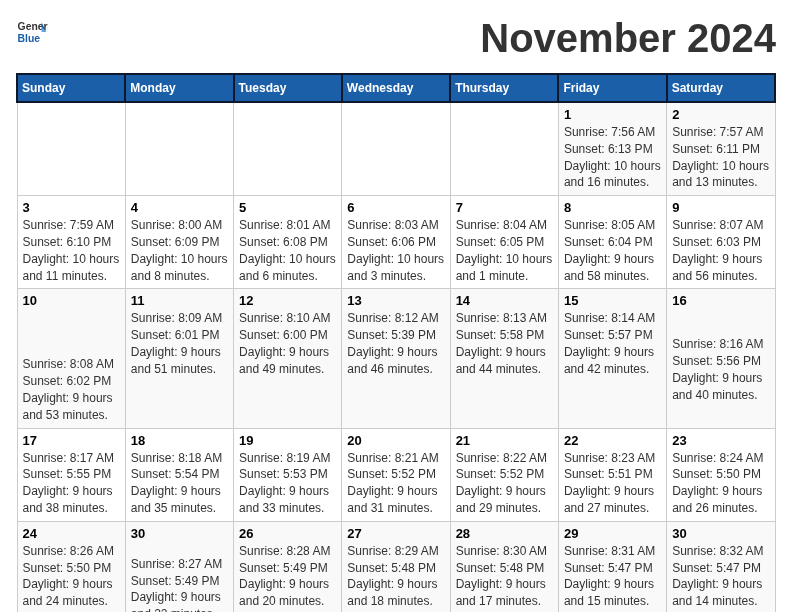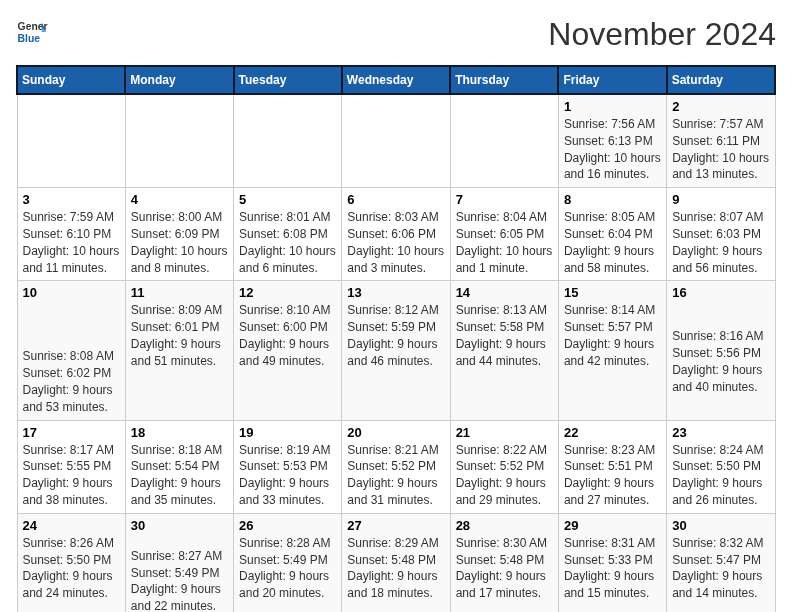--- a/index.html
+++ b/index.html
@@ -22,22 +22,22 @@
       gap: 4px;
     }
     .logo-icon {
       width: 32px;
       height: 32px;
     }
     .title-block {
       text-align: right;
     }
     .month-title {
-      font-size: 32px;
-      font-weight: normal;
+      font-size: 40px;
+      font-weight: bold;
       color: #333;
     }
     .location {
       font-size: 15px;
       color: #555;
     }
     table {
       width: 100%;
       border-collapse: collapse;
       font-size: 11px;
@@ -185,21 +185,21 @@
         </td>
         <td>
           <span class="day-num">12</span>
           <div class="day-info" style="white-space: pre-line;">Sunrise: 8:10 AM
 Sunset: 6:00 PM
 Daylight: 9 hours and 49 minutes.</div>
         </td>
         <td>
           <span class="day-num">13</span>
           <div class="day-info" style="white-space: pre-line;">Sunrise: 8:12 AM
-Sunset: 5:59 PM
+Sunset: 5:39 PM
 Daylight: 9 hours and 46 minutes.</div>
         </td>
         <td>
           <span class="day-num">14</span>
           <div class="day-info" style="white-space: pre-line;">Sunrise: 8:13 AM
 Sunset: 5:58 PM
 Daylight: 9 hours and 44 minutes.</div>
         </td>
         <td>
           <span class="day-num">15</span>
@@ -285,21 +285,21 @@
         </td>
         <td>
           <span class="day-num">28</span>
           <div class="day-info" style="white-space: pre-line;">Sunrise: 8:30 AM
 Sunset: 5:48 PM
 Daylight: 9 hours and 17 minutes.</div>
         </td>
         <td>
           <span class="day-num">29</span>
           <div class="day-info" style="white-space: pre-line;">Sunrise: 8:31 AM
-Sunset: 5:33 PM
+Sunset: 5:47 PM
 Daylight: 9 hours and 15 minutes.</div>
         </td>
         <td>
           <span class="day-num">30</span>
           <div class="day-info" style="white-space: pre-line;">Sunrise: 8:32 AM
 Sunset: 5:47 PM
 Daylight: 9 hours and 14 minutes.</div>
         </td>
       </tr>
     </tbody>

